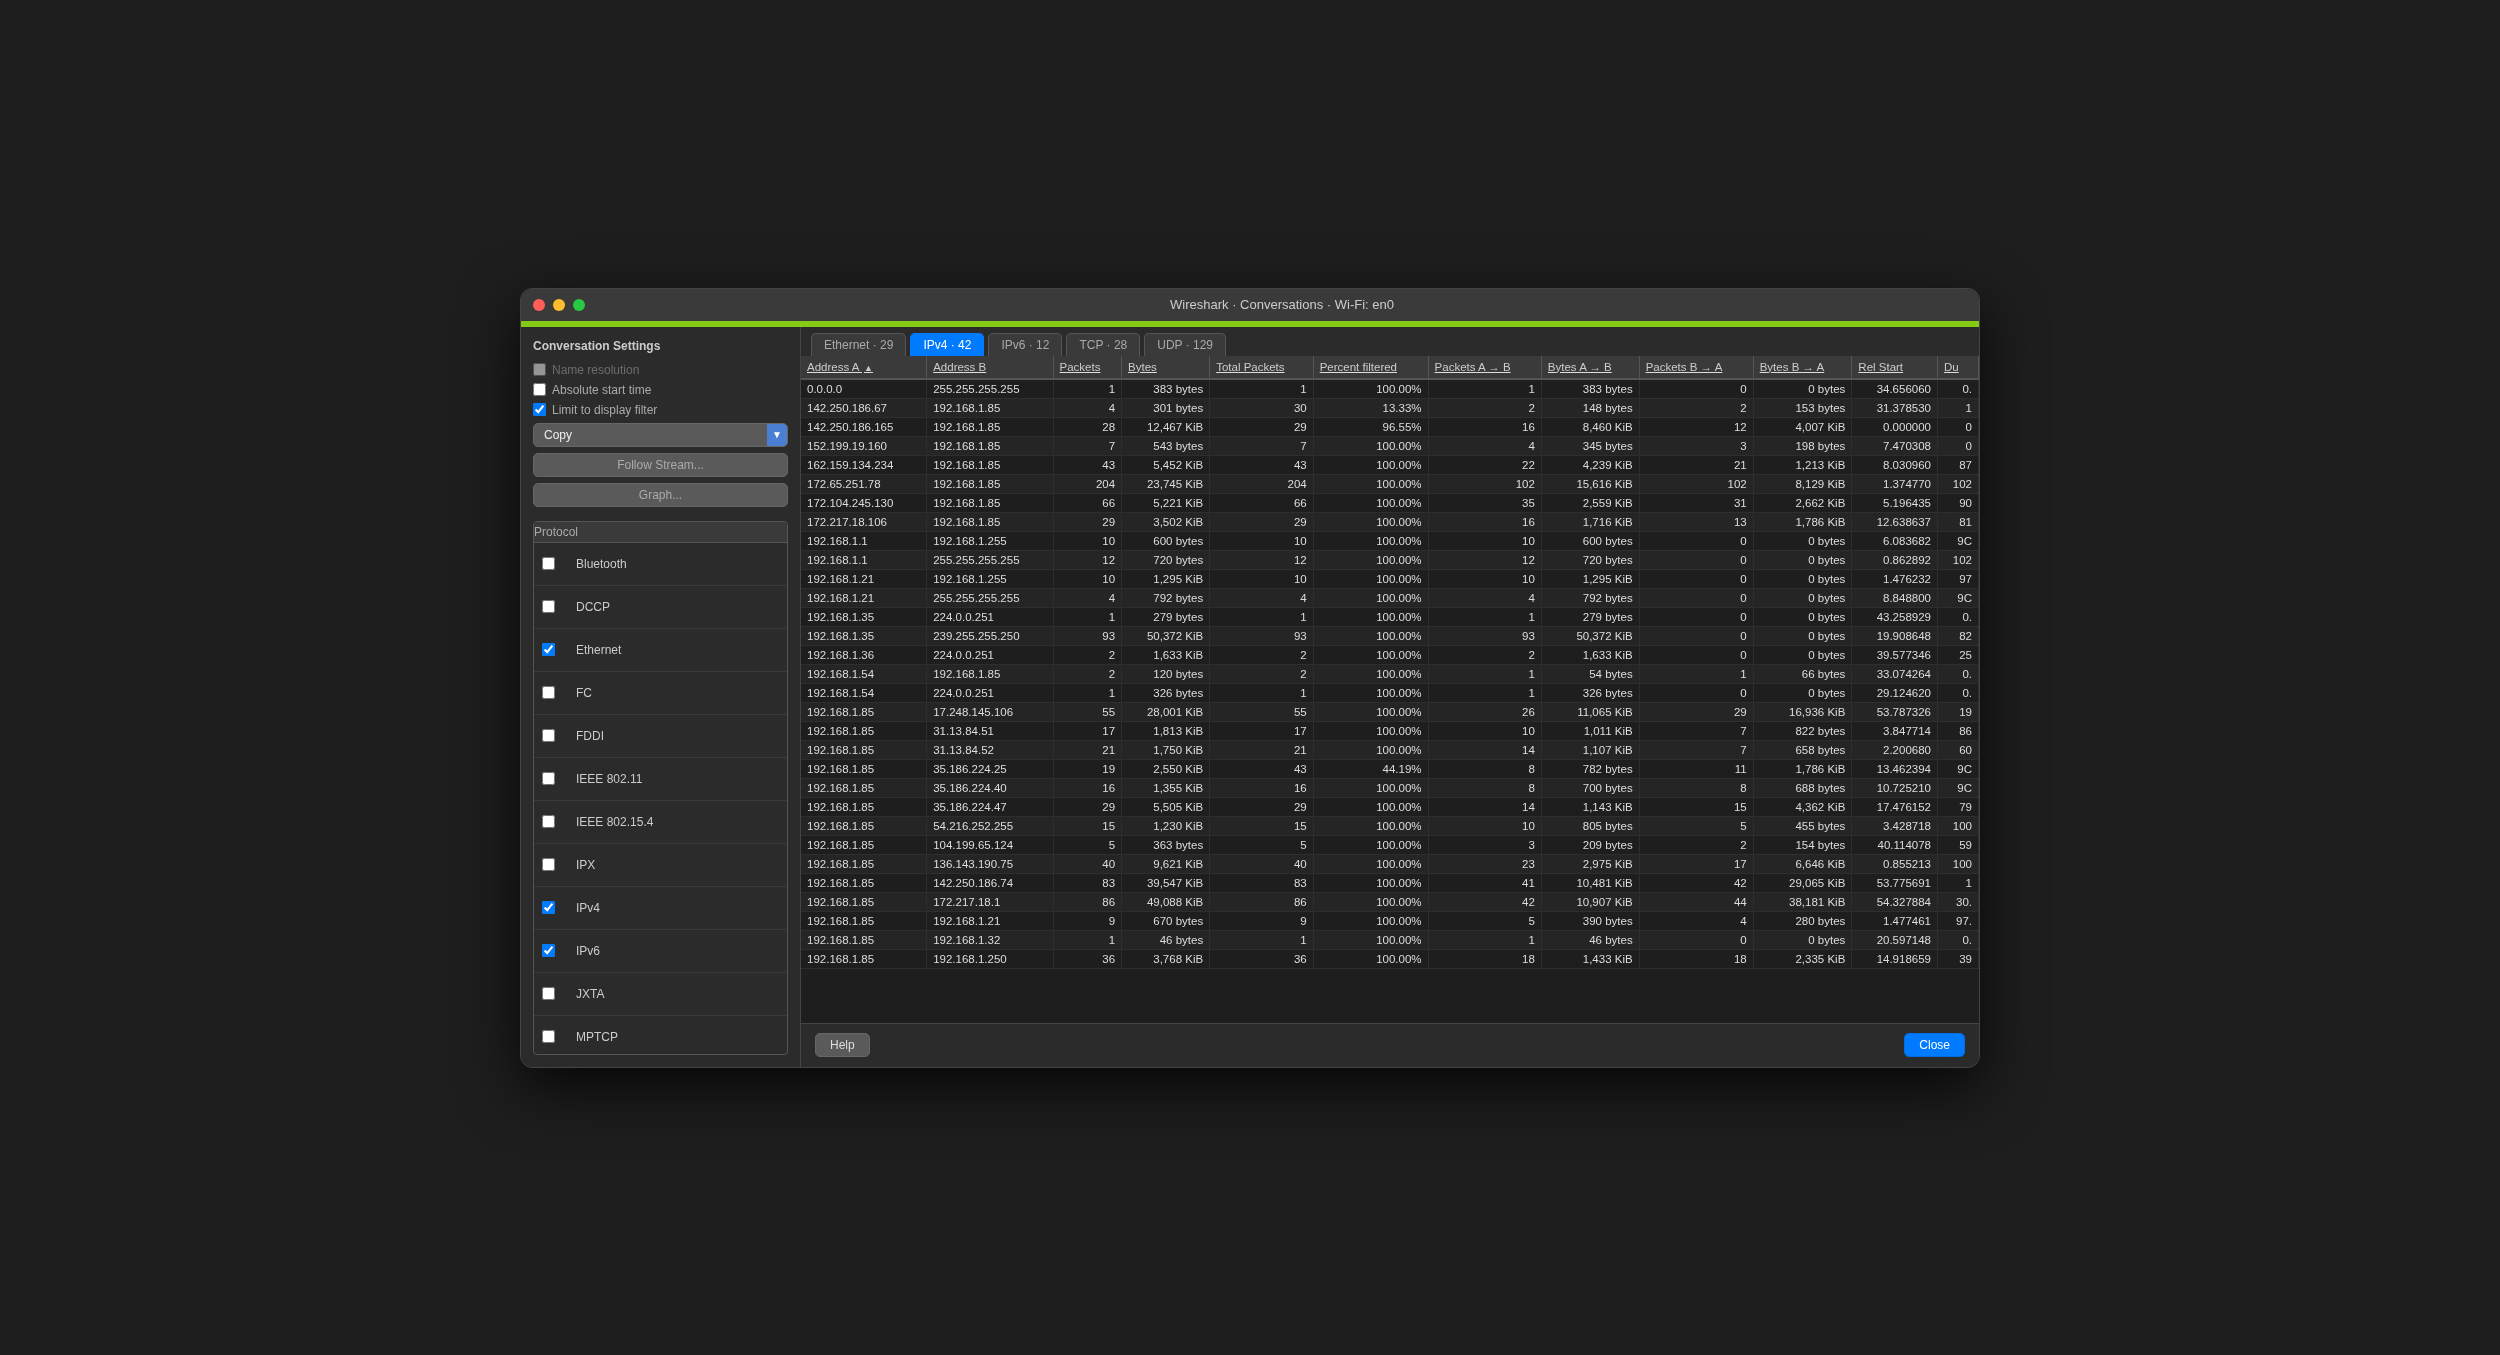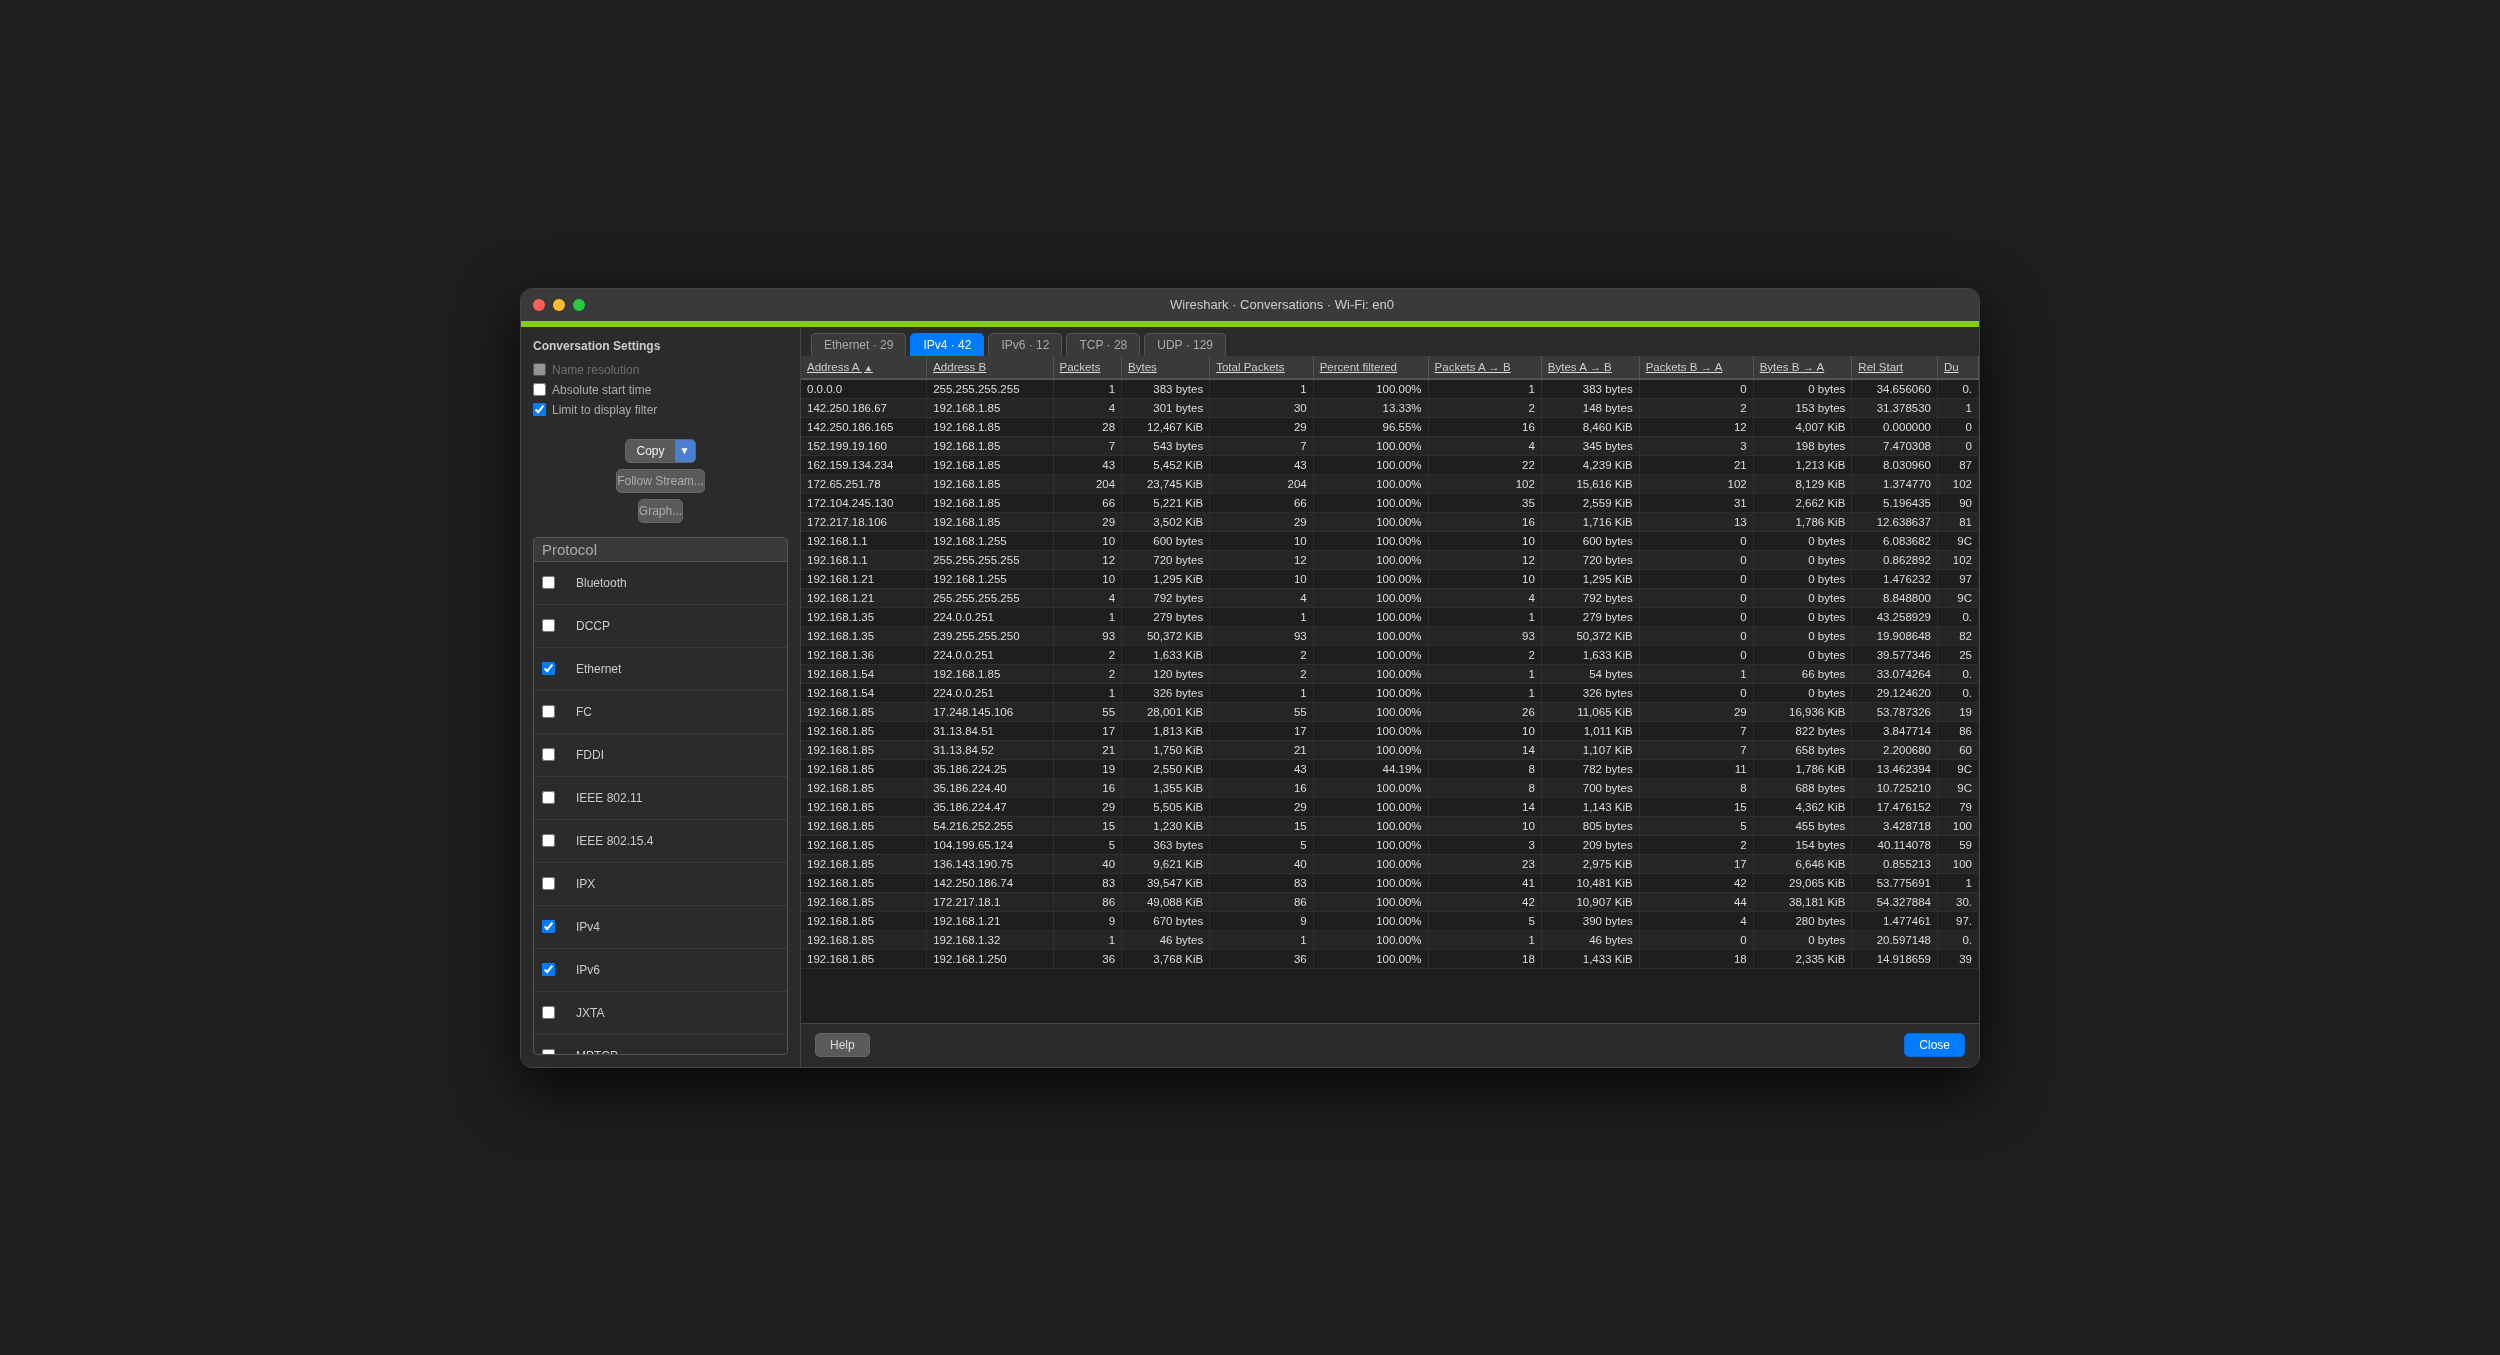--- a/index.html
+++ b/index.html
@@ -83,25 +83,24 @@
     .checkbox-row input[type="checkbox"] {
       width: 13px;
       height: 13px;
       accent-color: #007aff;
     }
     .checkbox-row.disabled {
       opacity: 0.5;
       align-items: center;
     }
     .sidebar-buttons {
-      margin-top: 16px;
+      margin-top: 0;
       display: flex;
       flex-direction: column;
       gap: 6px;
-      align-items: center;
     }
     .copy-dropdown {
       display: flex;
       align-items: center;
       background: #5a5a5a;
       border: 1px solid #666;
       border-radius: 5px;
       overflow: hidden;
       height: 24px;
     }
@@ -136,22 +135,22 @@
     .protocol-list {
       margin-top: 14px;
       border: 1px solid #555;
       border-radius: 4px;
       overflow-y: auto;
       flex: 1;
     }
     .protocol-header {
       background: #3a3a3a;
       color: #aaa;
-      font-size: 15px;
-      padding: 3px 8px;
+      font-size: 12px;
+      padding: 3px 0;
       border-bottom: 1px solid #555;
     }
     .protocol-item {
       display: flex;
       align-items: center;
       gap: 21px;
       padding: 14px 8px;
       color: #ccc;
       font-size: 12px;
       border-bottom: 1px solid #3a3a3a;

